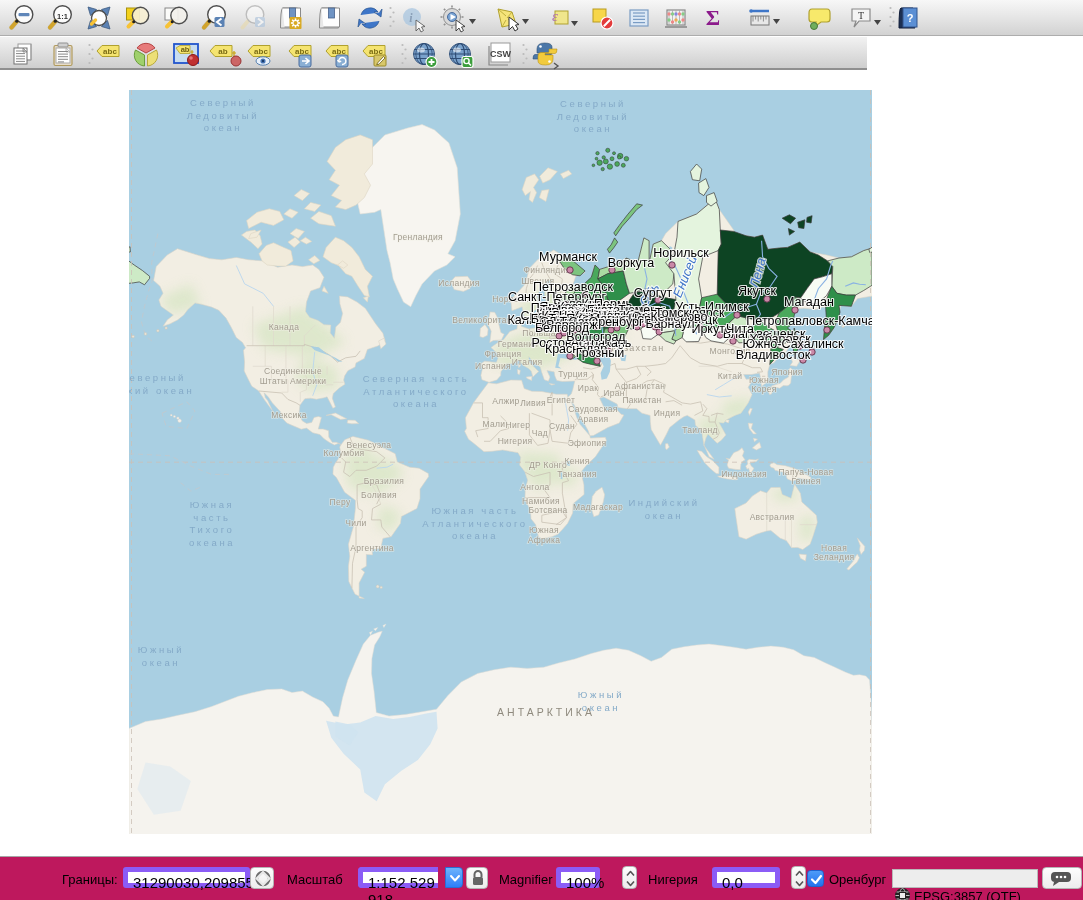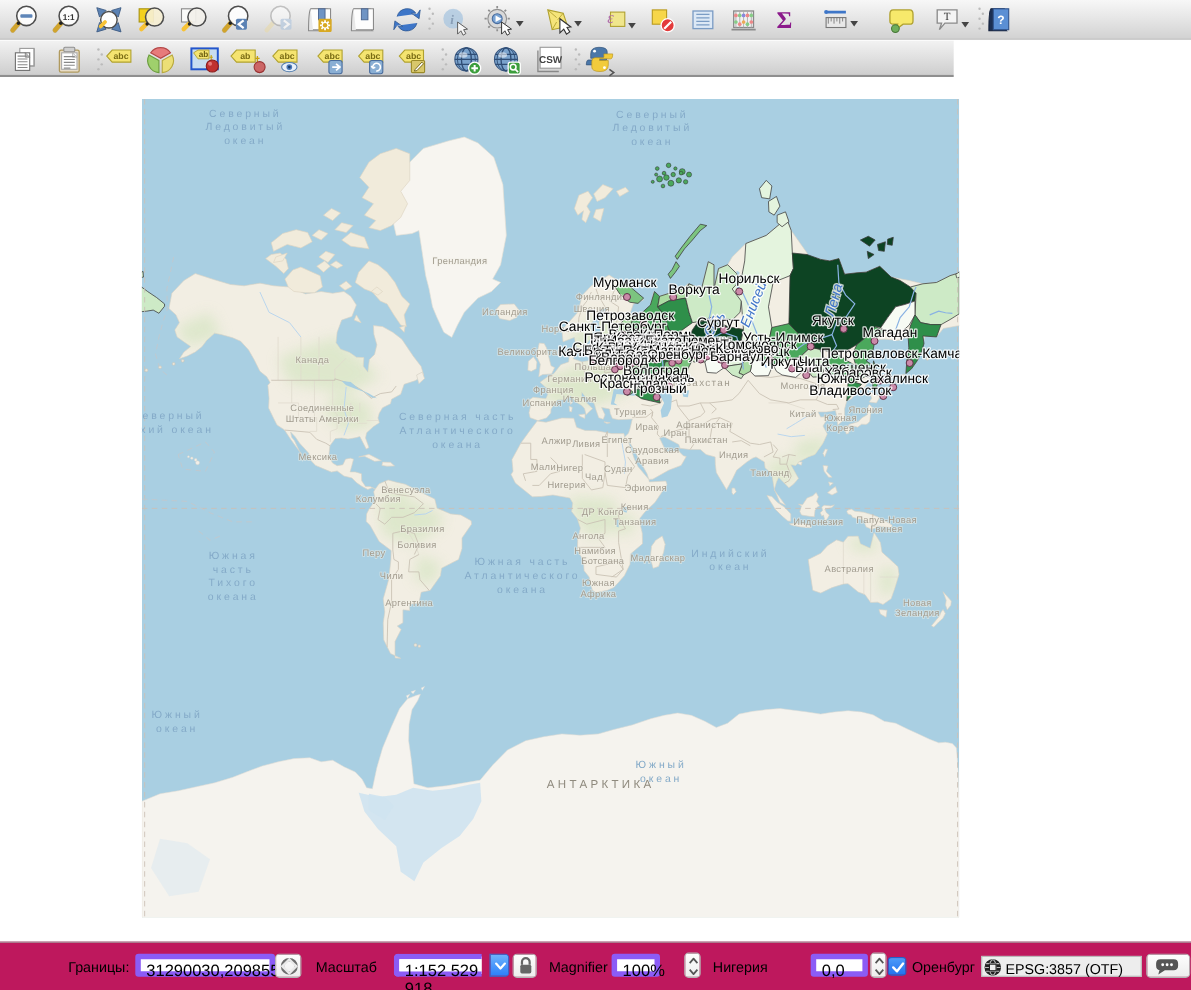--- a/index.html
+++ b/index.html
@@ -5,21 +5,21 @@
 .tb1{position:absolute;left:0;top:0;width:1083px;height:36px;background:linear-gradient(#f7f7f7,#e7e7e7 45%,#d2d2d2);border-bottom:1px solid #adadad}
 .tb2{position:absolute;left:0;top:37px;width:867px;height:33px;background:linear-gradient(#f2f2f2,#e2e2e2 45%,#cecece);border-bottom:2px solid #8f8f8f}
 .sb{position:absolute;left:0;top:856px;width:1083px;height:44px;background:#be185d;border-top:1px solid #a6a6a6;font-size:13px}
 .lbl{position:absolute;top:15px;color:#000}
 .fld{position:absolute;top:10px;height:21px;background:#fff;border:5px solid #8b5cf6;border-radius:3px;font-size:15px;padding:2px 0 0 5px;color:#000}
 .combo{border-radius:4px 0 0 4px;border-right:none}
 .cbtn{position:absolute;top:10px;height:21px;background:linear-gradient(#6db3fc,#2d7ff9);border:1px solid #2a6fd4;border-radius:0 4px 4px 0}
 .btn{position:absolute;top:10px;height:22px;background:linear-gradient(#fdfdfd,#ededed);border:1px solid #b5b5b5;border-radius:4px}
 .spin{position:absolute;top:9px;width:15px;height:23px;background:linear-gradient(#fdfdfd,#ededed);border:1px solid #b5b5b5;border-radius:4px}
 .chk{position:absolute;top:13px;left:807px;width:17px;height:17px;background:linear-gradient(#4d9bf8,#2272ee);border:1px solid #1e63cf;border-radius:3.5px}
-.epsg{position:absolute;top:12px;left:892px;width:146px;height:19px;background:#ededed;border:1px solid #b9b9b9;font-size:13px;padding-top:0px;color:#000}
+.epsg{position:absolute;top:12px;left:892px;width:146px;height:19px;background:#ededed;border:1px solid #b9b9b9;font-size:13px;padding-top:16px;color:#000}
 </style></head><body>
 <div class="tb1"><svg width="1083" height="36">
       <g transform="translate(22,18)">
 <path d="M-10.5,9.5 L-4.5,2.5" stroke="#f7c235" stroke-width="4" stroke-linecap="round"></path>
 <path d="M-10.5,9.5 L-4.5,2.5" stroke="#8a6d1d" stroke-width="4.6" fill="none" stroke-linecap="round" opacity="0.35"></path>
 <circle cx="2" cy="-3.5" r="8.8" fill="#ffffff" fill-opacity="0.85" stroke="#4d4d4d" stroke-width="1.4"></circle>
 <circle cx="-5.2" cy="3.2" r="1.6" fill="#222"></circle>
 <rect x="-3.5" y="-5" width="11" height="3.2" rx="1" fill="#5e85b8"></rect>
       </g>
       <g transform="translate(60.5,18)">
@@ -889,21 +889,21 @@
  <div class="btn" style="left:466px;width:22px"><svg width="22" height="21">
         <rect x="6" y="9" width="10" height="8" rx="1.5" fill="#666"></rect>
         <path d="M7.5,9 L7.5,6.5 A3.5,3.5 0 0 1 14.5,6.5 L14.5,9" fill="none" stroke="#666" stroke-width="2"></path>
       </svg></div>
  <span class="lbl" style="left:499px">Magnifier</span>
  <div class="fld" style="left:556px;width:44px">100%</div>
  <div class="spin" style="left:622px"><svg width="15" height="23">
         <path d="M4,8.5 L7.5,4.5 L11,8.5 M4,14.5 L7.5,18.5 L11,14.5" fill="none" stroke="#555" stroke-width="1.6" stroke-linejoin="round"></path>
       </svg></div>
  <span class="lbl" style="left:648px">Нигерия</span>
- <div class="fld" style="left:737px;width:52px">0,0</div>
+ <div class="fld" style="left:712px;width:68px">0,0</div>
  <div class="spin" style="left:791px"><svg width="15" height="23">
         <path d="M4,8.5 L7.5,4.5 L11,8.5 M4,14.5 L7.5,18.5 L11,14.5" fill="none" stroke="#555" stroke-width="1.6" stroke-linejoin="round"></path>
       </svg></div>
  <div class="chk"><svg width="17" height="17">
         <path d="M4,8.5 L7.5,12 L13,5" fill="none" stroke="#fff" stroke-width="2.2" stroke-linecap="round" stroke-linejoin="round"></path>
       </svg></div>
  <span class="lbl" style="left:829px">Оренбург</span>
  <div class="epsg"><svg width="17" height="17" style="margin:1px 3px -3px 1px">
         <circle cx="8.5" cy="8.5" r="7" fill="#222"></circle>
         <circle cx="8.5" cy="8.5" r="7" fill="none" stroke="#222" stroke-width="1"></circle>

